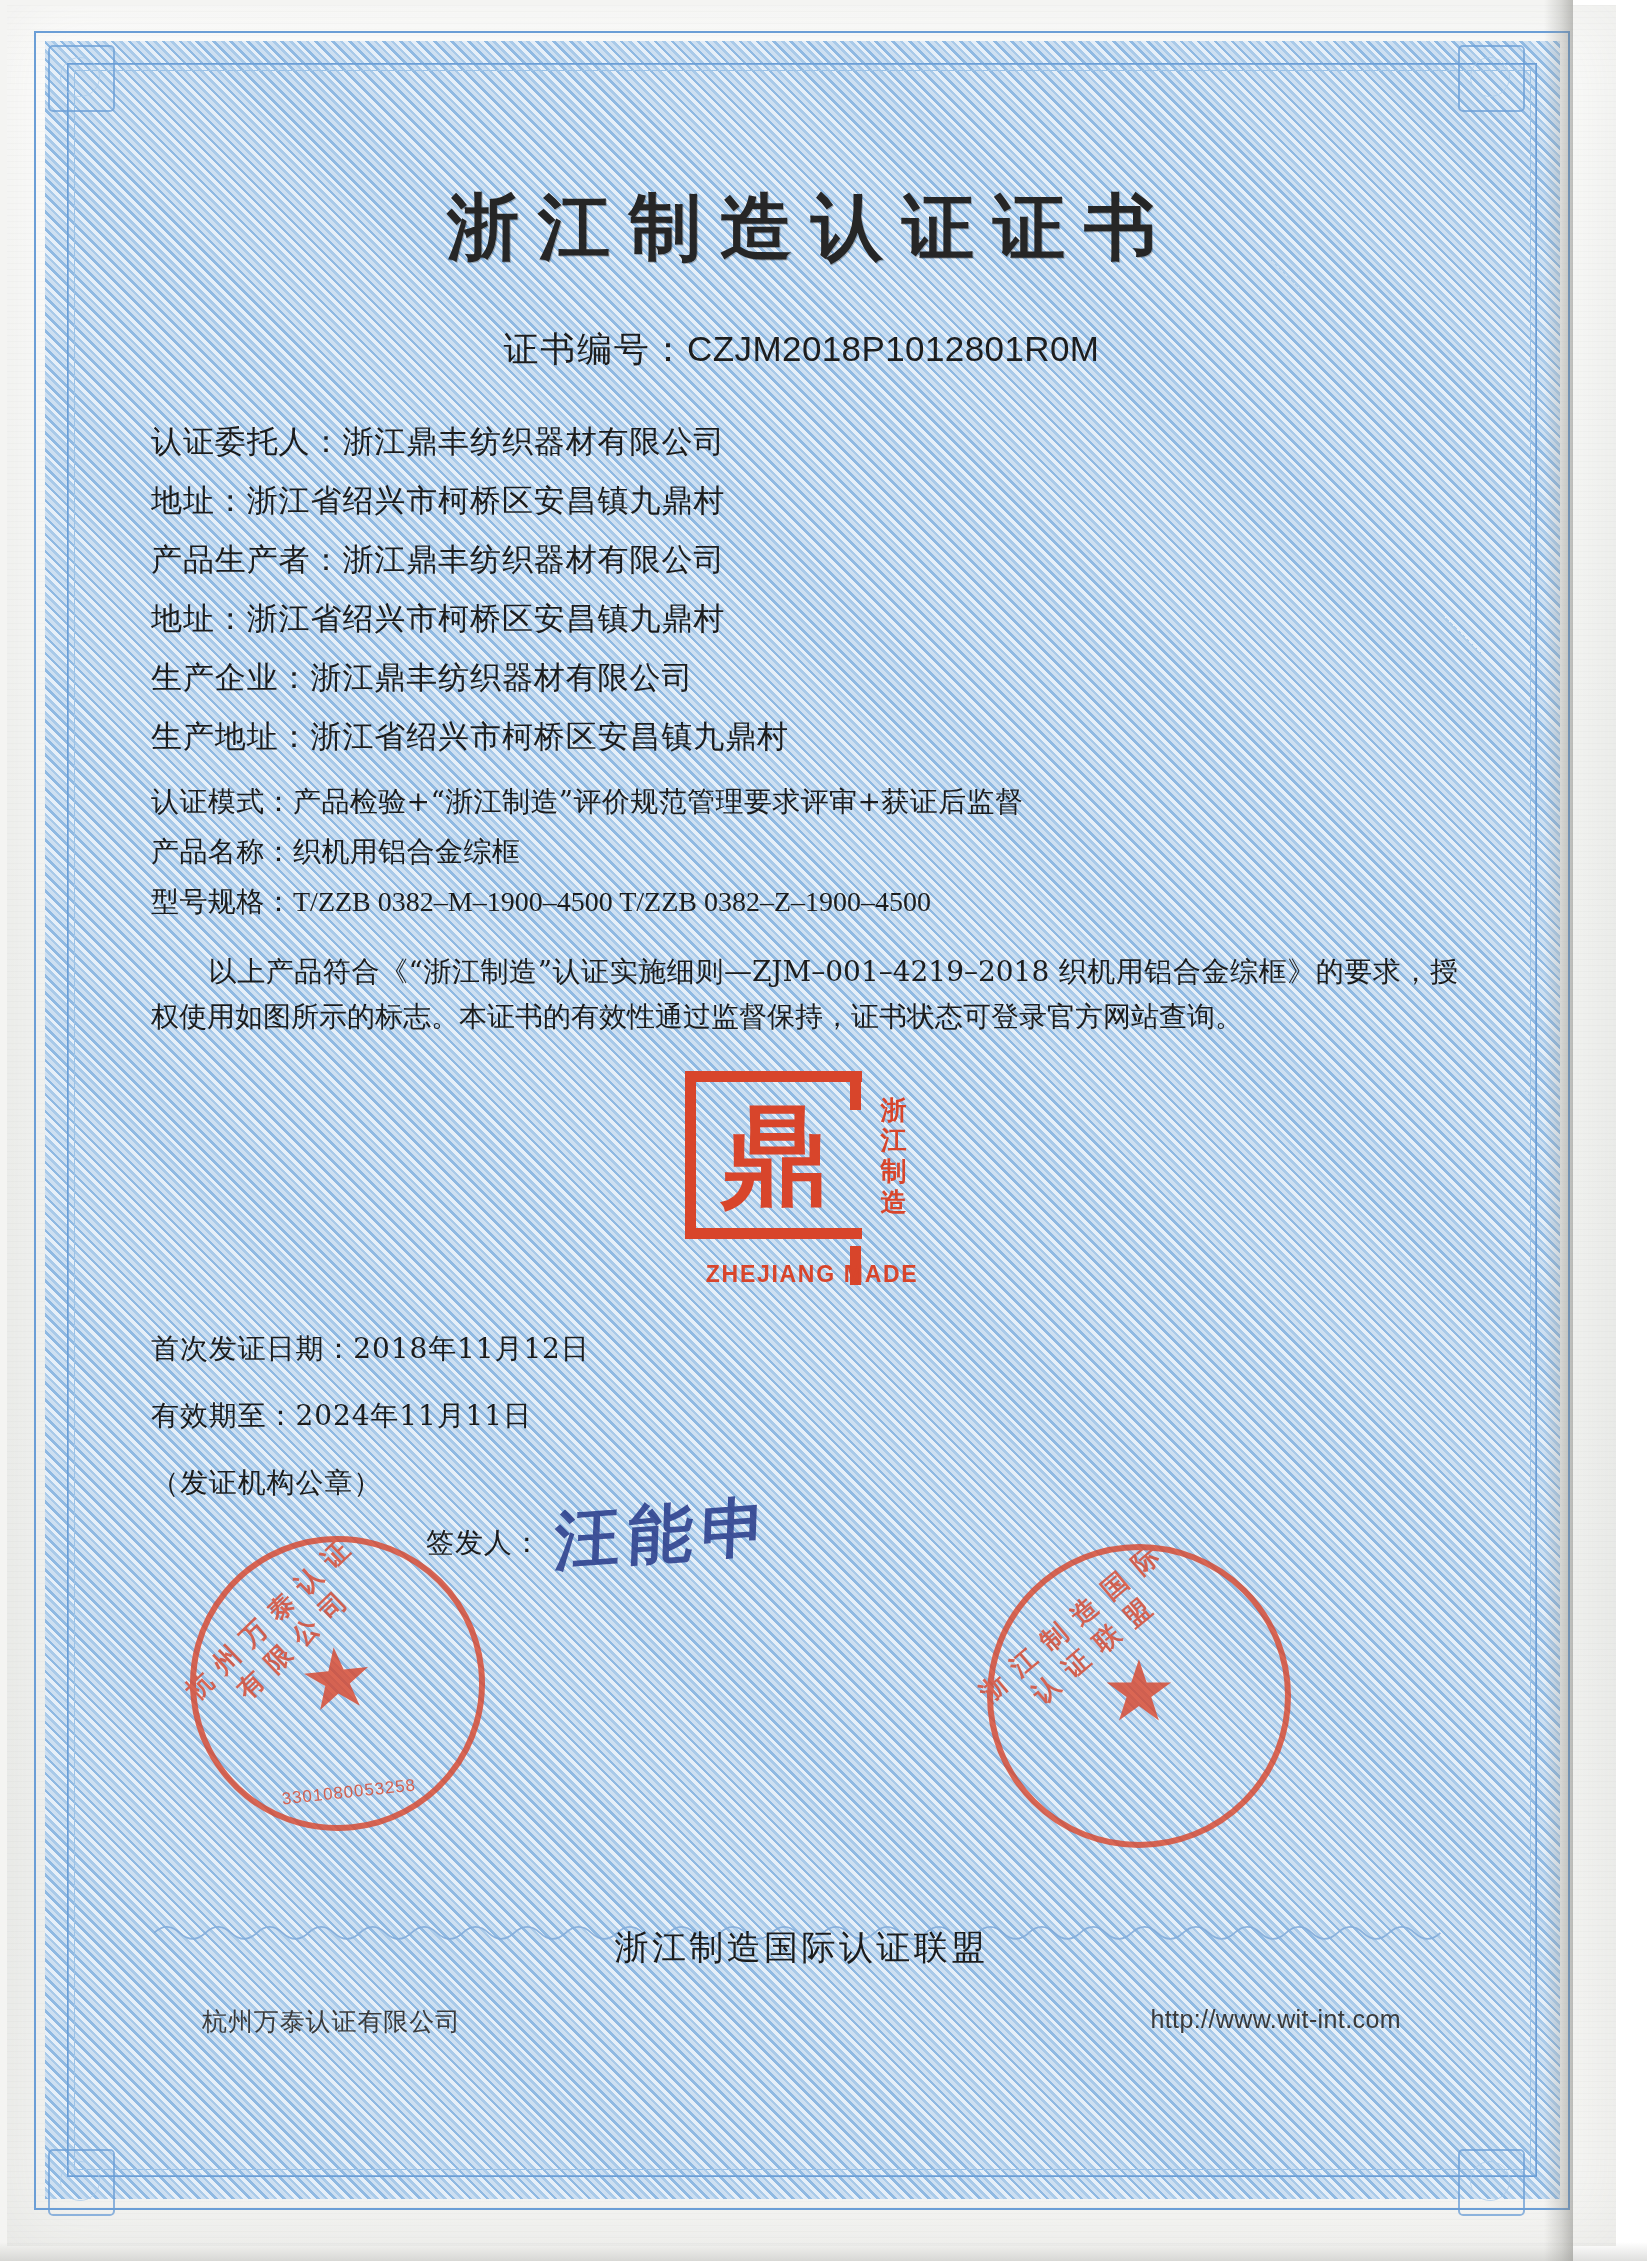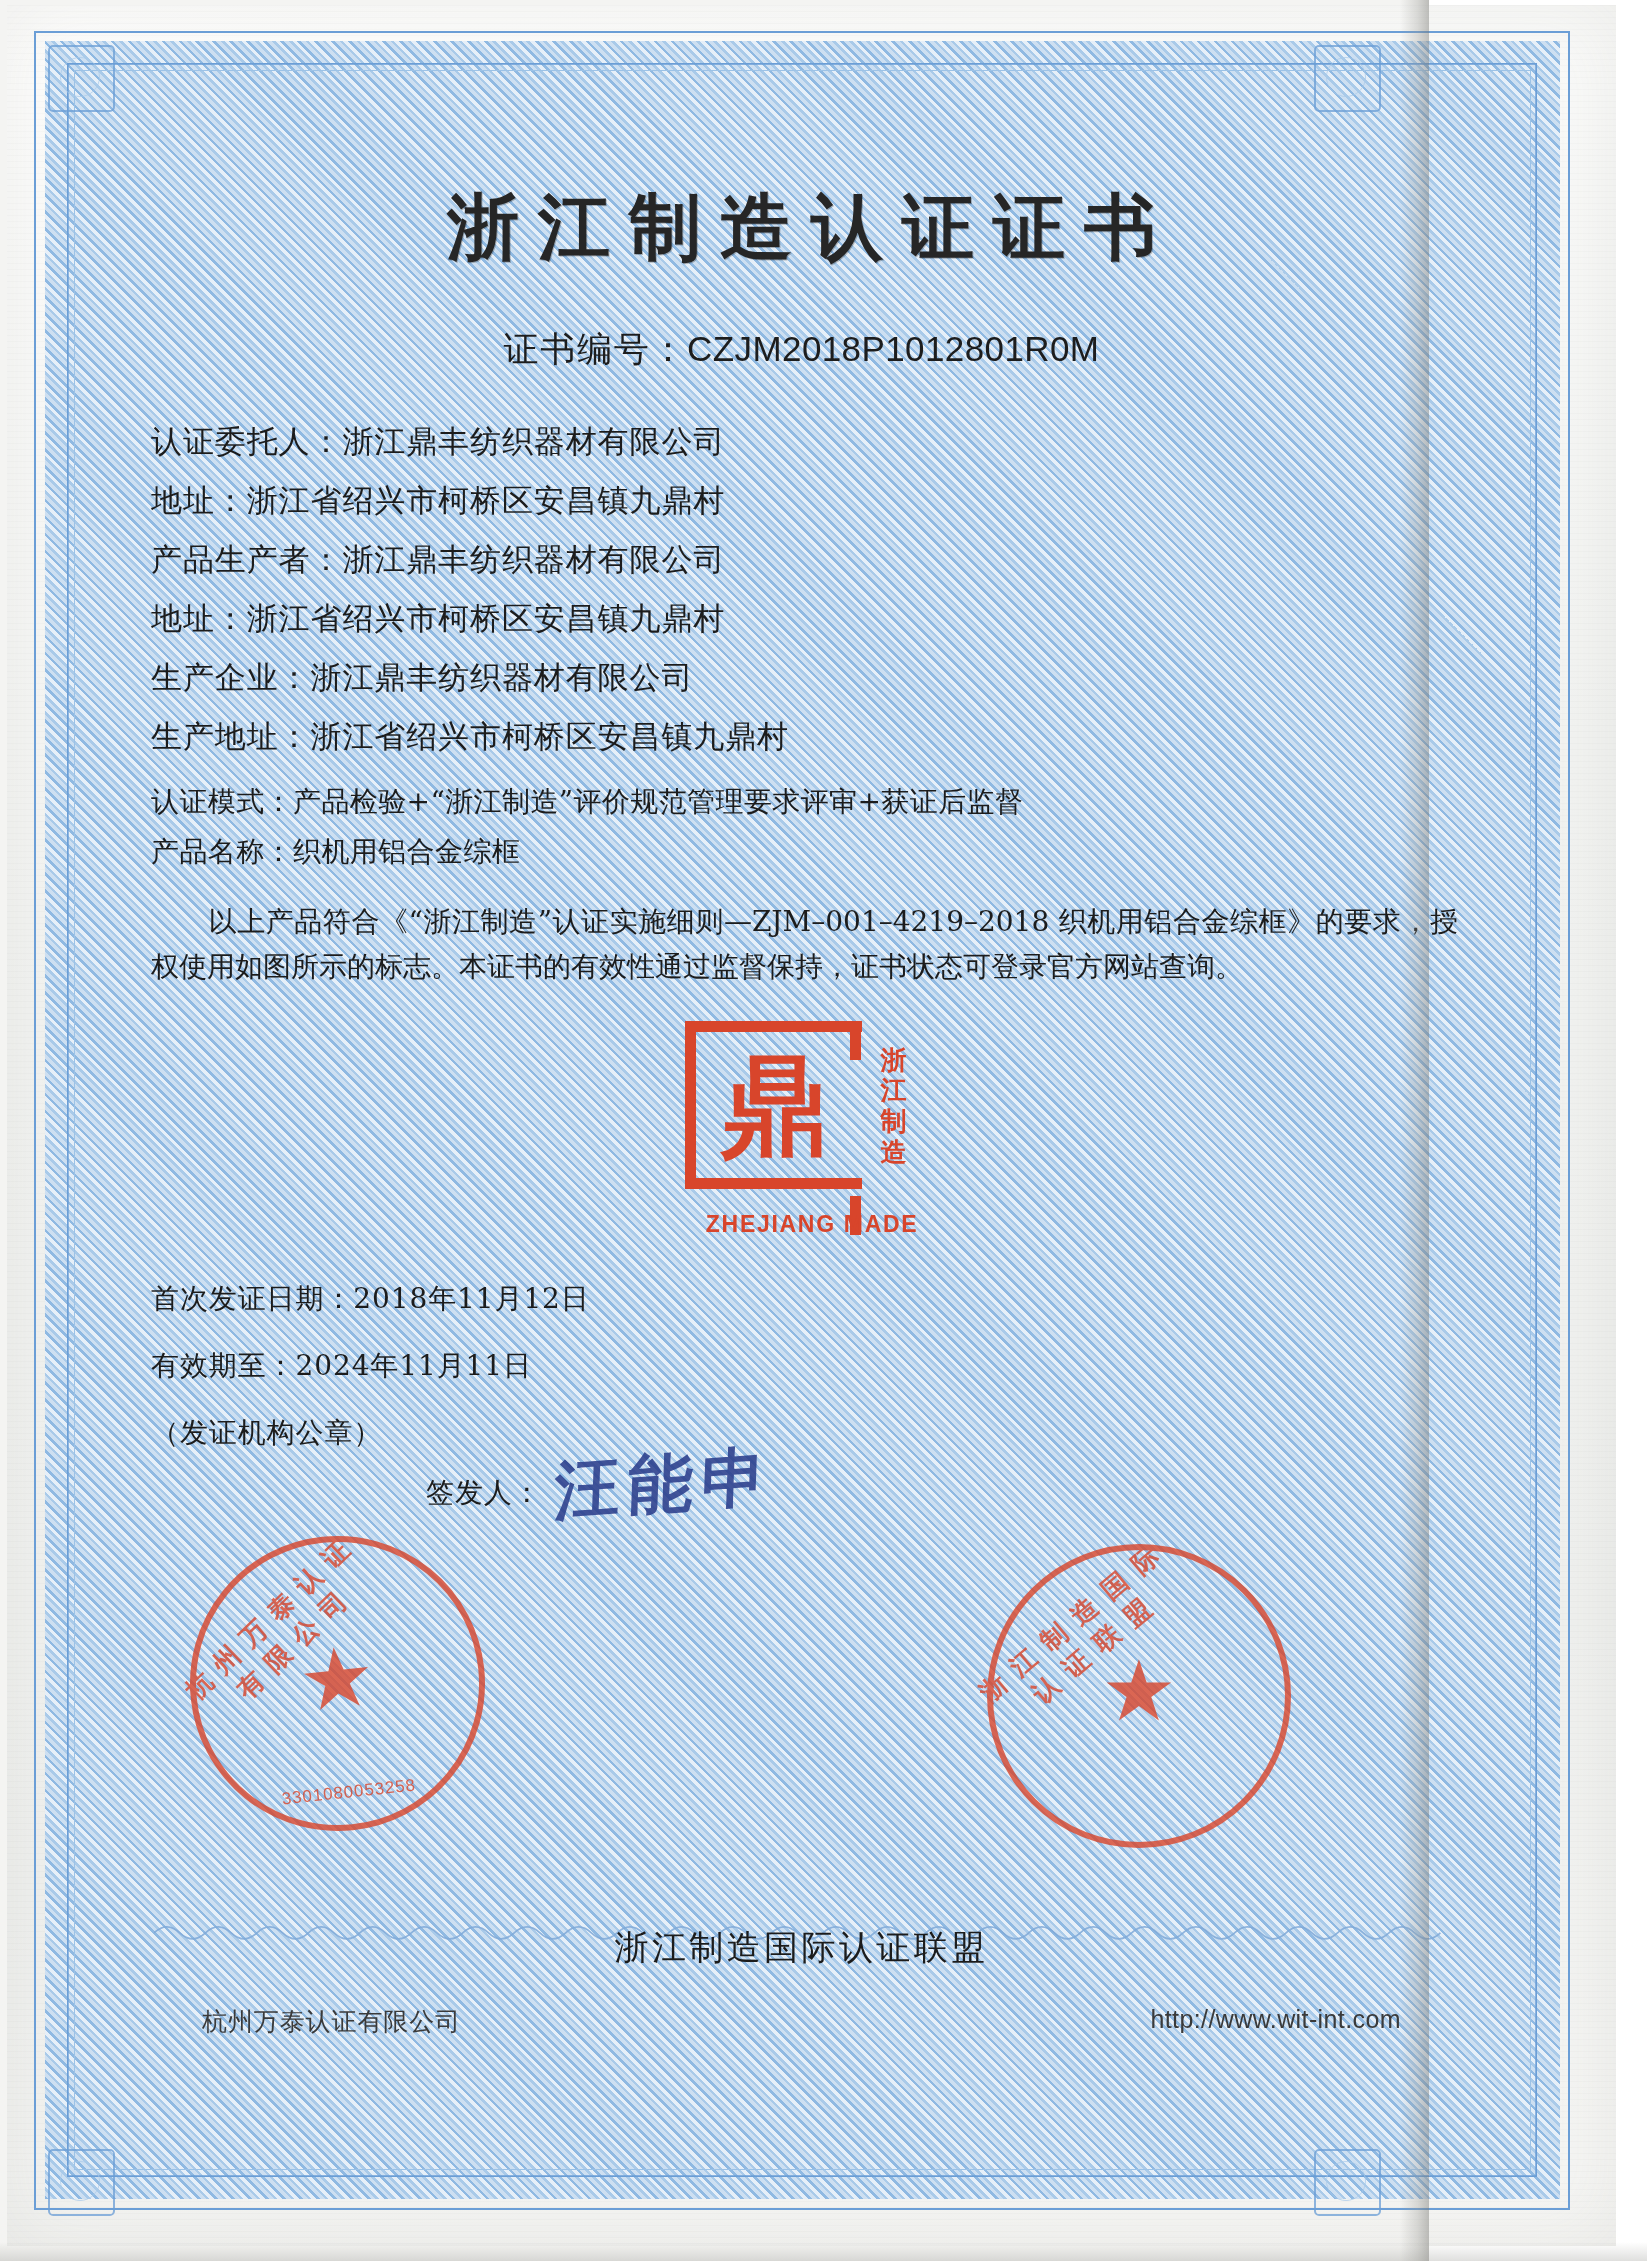--- a/index.html
+++ b/index.html
@@ -12,21 +12,21 @@
     height: 2261px;
     font-family: "Liberation Serif", serif;
     position: relative;
     overflow: hidden;
   }
 
   
   #scan-page {
     position: absolute;
     left: 0; top: 0;
-    width: 1429px;
+    width: 1573px;
     height: 2261px;
     background: #f4f4f2;
   }
   #paper {
     position: absolute;
     left: 6.9px; top: 5.1px;
     width: 1609px;
     height: 2241px;
     background:
       repeating-linear-gradient(
@@ -433,20 +433,23 @@
       </div>
     </div>
 
     <div class="spec-block">
       <div class="spec-line">
         <span>认证模式：</span><span>产品检验+“浙江制造”评价规范管理要求评审+获证后监督</span>
       </div>
       <div class="spec-line">
         <span>产品名称：</span><span>织机用铝合金综框</span>
       </div>
+      <div class="spec-line">
+        <span>型号规格：</span><span class="val-ascii">T/ZZB 0382–M–1900–4500  T/ZZB 0382–Z–1900–4500</span>
+      </div>
     </div>
 
     <div class="statement">
       <span class="indent"></span><span>以上产品符合《“浙江制造”认证实施细则—ZJM–001–4219–2018 织机用铝合金综框》的要求，授权使用如图所示的标志。本证书的有效性通过监督保持，证书状态可登录官方网站查询。</span>
     </div>
 
     <div class="logo-wrap">
       <div class="logo">
         <div class="logo-frame"></div>
         <div class="logo-frame-right-top"></div>

